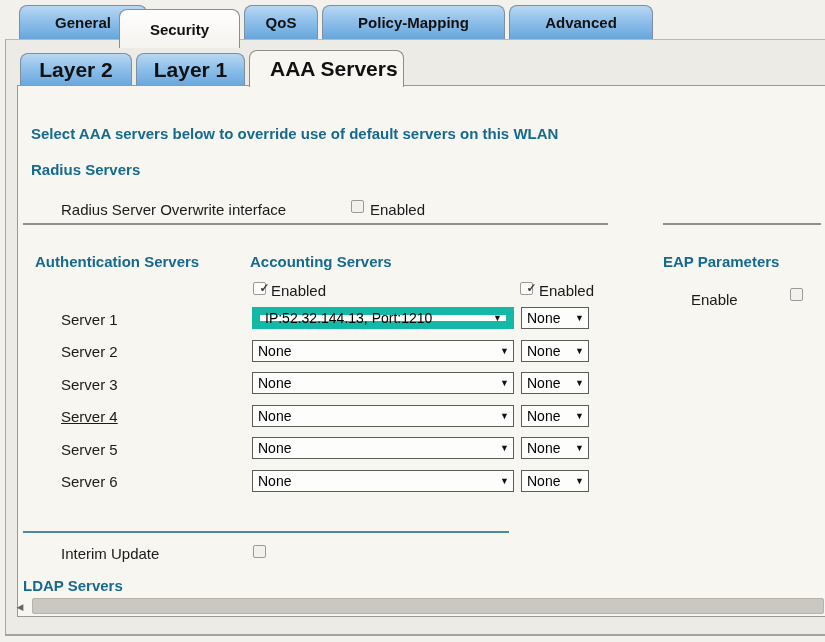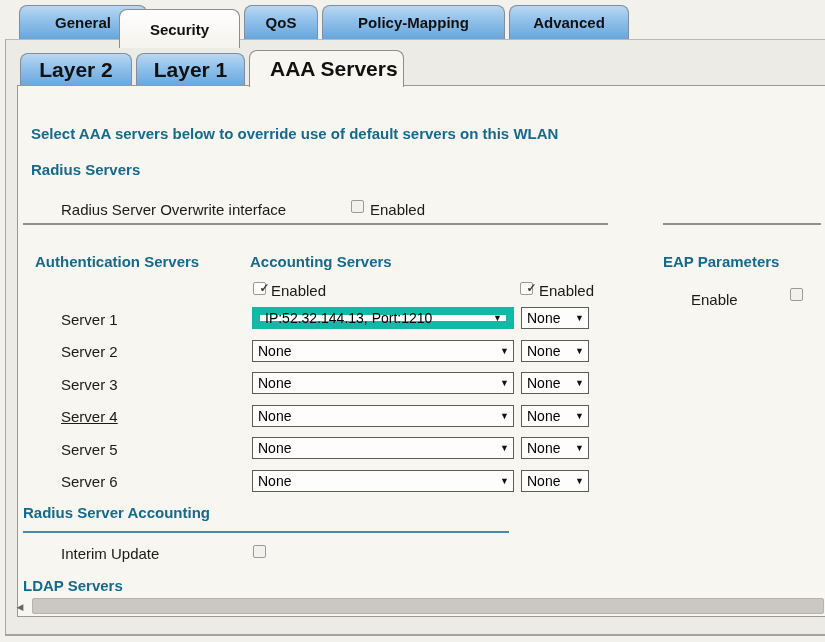--- a/index.html
+++ b/index.html
@@ -21,21 +21,21 @@
   }
   .tab.active{
     top:9px;height:39px;z-index:4;
     background:linear-gradient(180deg,#fefefe 0%,#f5f3ee 100%);
     border-color:#8d8d8b;
   }
   #tab-general{left:19px;width:128px;}
   #tab-security{left:119px;width:121px;}
   #tab-qos{left:244px;width:74px;}
   #tab-policy{left:322px;width:183px;}
-  #tab-advanced{left:509px;width:120px;}
+  #tab-advanced{left:509px;width:144px;}
 
   
   .frame{
     position:absolute;left:5px;top:39px;width:820px;height:597px;
     background:#ecebe5;box-sizing:border-box;
     border-top:1px solid #bcb9b3;border-left:1px solid #a8a5a0;border-bottom:2px solid #a5a29c;
     z-index:1;
   }
 
   
@@ -210,21 +210,20 @@
   <div class="lbl" style="left:43px;top:387px;">Server 6</div>
   <div class="dd" style="left:234px;top:384px;width:262px;">
       <span class="val">None</span>
       <span class="arr">▼</span>
     </div>
   <div class="dd" style="left:503px;top:384px;width:68px;">
       <span class="val">None</span>
       <span class="arr">▼</span>
     </div>
 
-  <div class="teal" style="left:5px;top:418px;">Radius Server Accounting</div>
   <div class="hr-teal" style="left:5px;top:445px;width:486px;"></div>
   <div class="lbl" style="left:43px;top:459px;">Interim Update</div>
   <div class="cb" style="left:235px;top:459px;"></div>
 
   <div class="teal" style="left:5px;top:491px;">LDAP Servers</div>
 
   <div class="sb-arrow">◀</div>
   <div class="sb-track"></div>
 </div>
 

